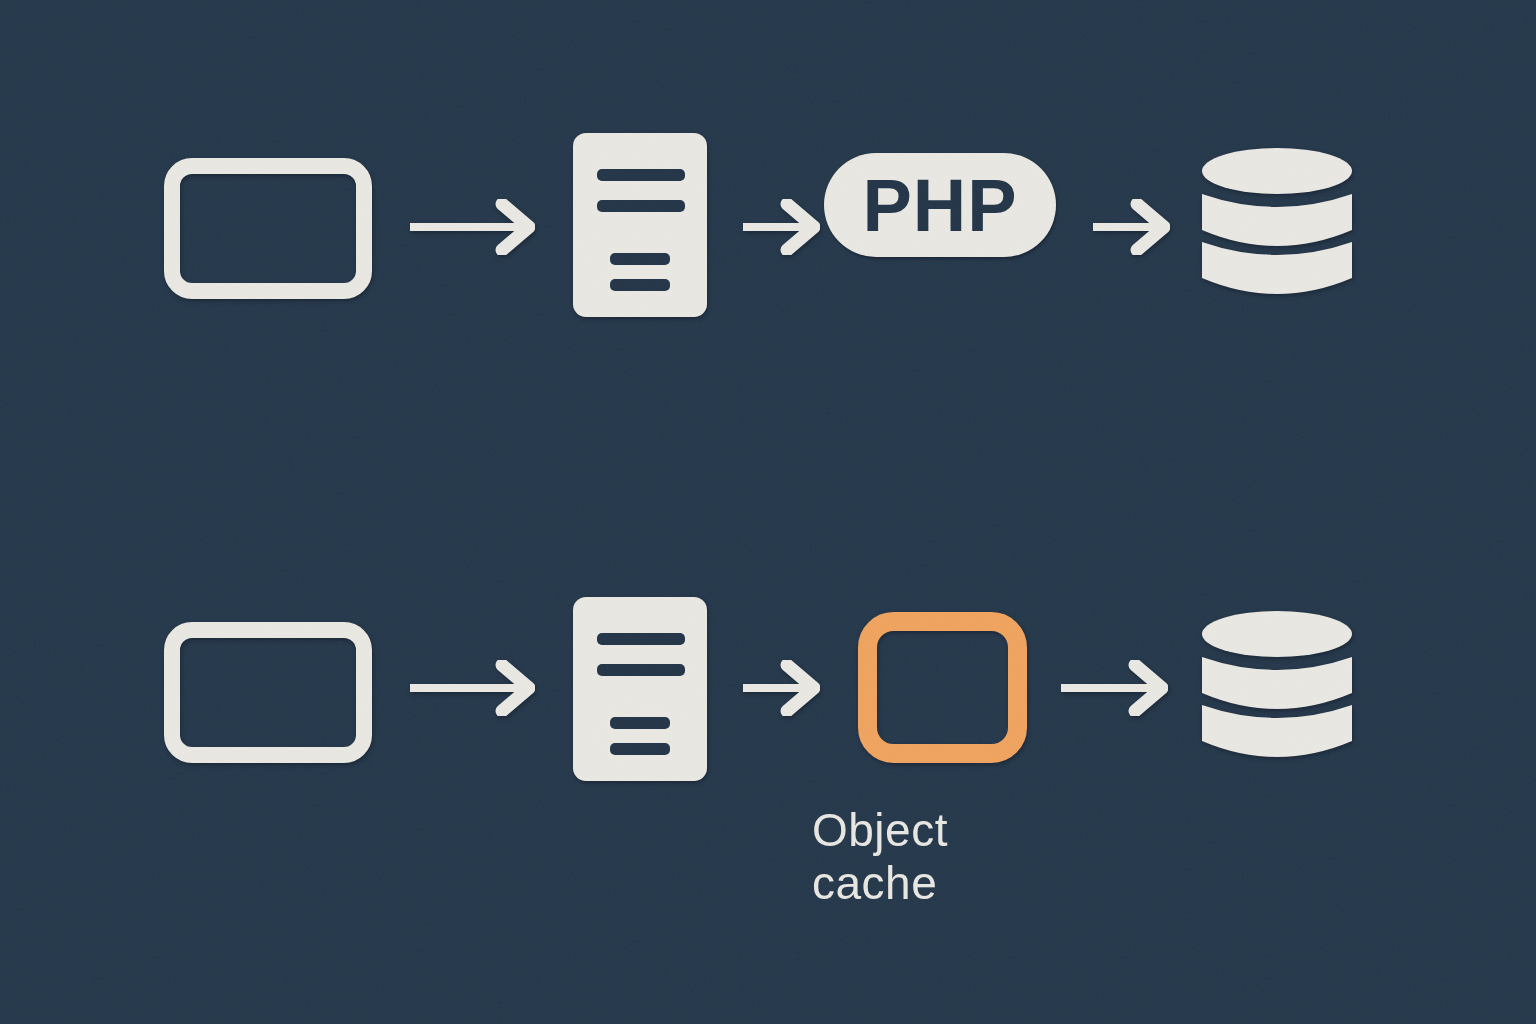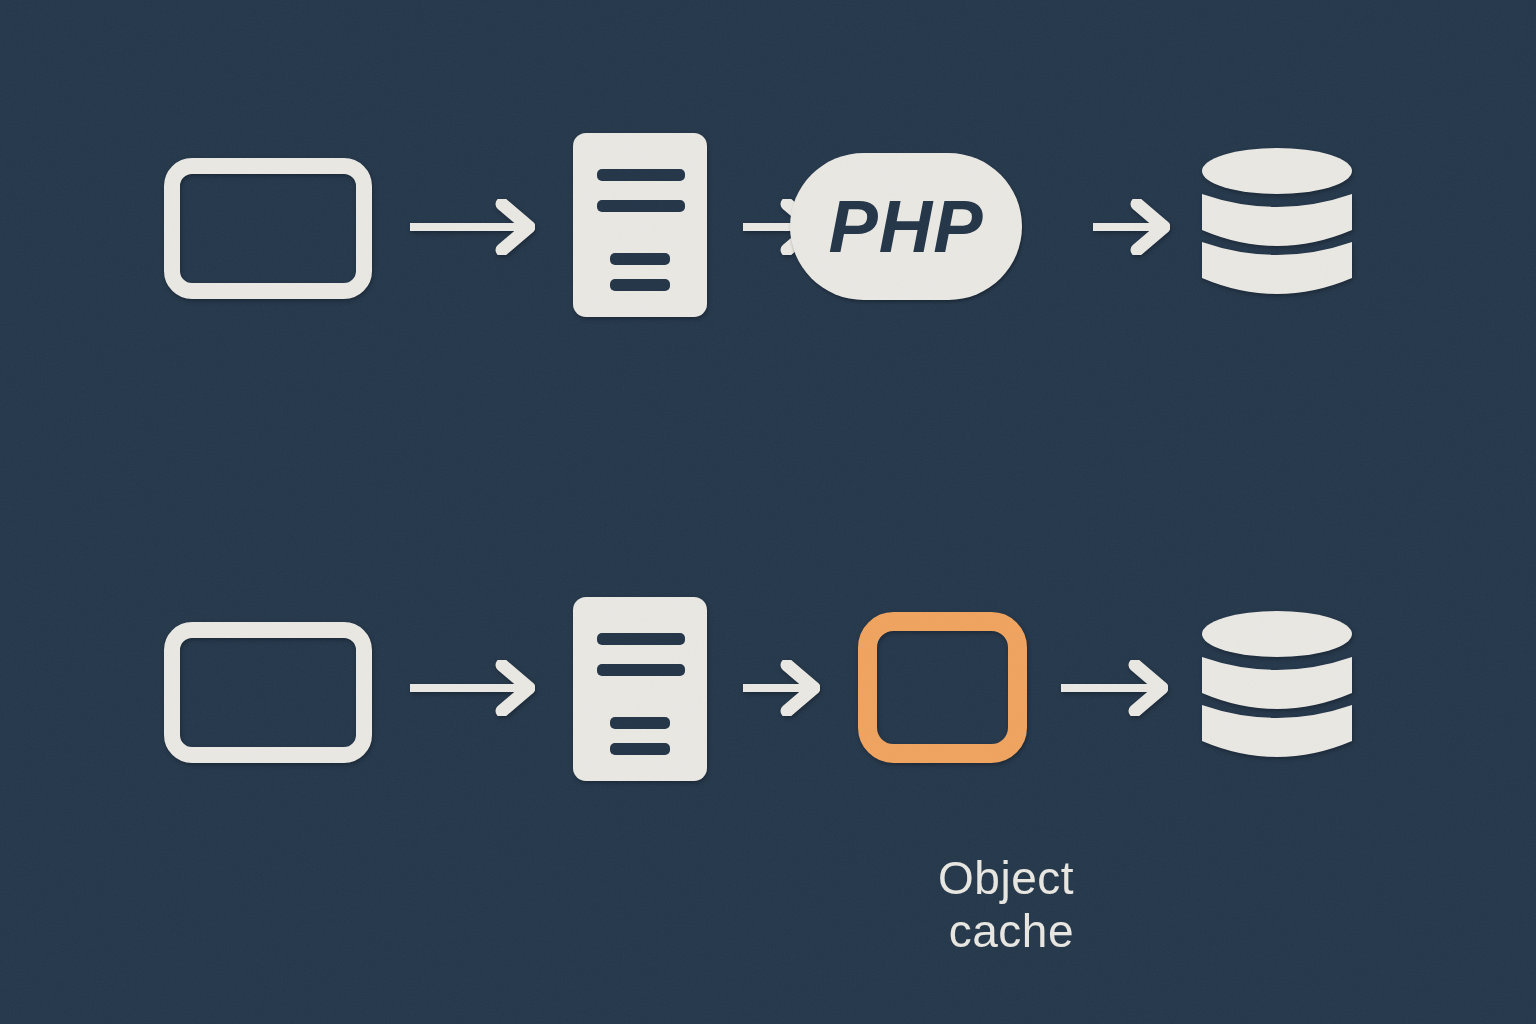--- a/index.html
+++ b/index.html
@@ -9,21 +9,21 @@
     font-family:"Liberation Sans", sans-serif;
   }
   .abs { position:absolute; }
   .shadow { filter: drop-shadow(1px 2px 2px rgba(8,16,26,0.45)); }
 
   
   .screen-1   { left:164px;  top:158px; }
   .arrow-1a   { left:409px;  top:199px; }
   .doc-1      { left:573px;  top:133px; }
   .arrow-1b   { left:742px;  top:199px; }
-  .pill-1     { left:790px;  top:153px; width:232px; height:147px;font-style:italic; }
+  .pill-1     { left:824px;  top:153px; width:232px; height:104px; }
   .arrow-1c   { left:1092px; top:199px; }
   .db-1       { left:1202px; top:148px; }
 
   
   .screen-2   { left:164px;  top:622px; }
   .arrow-2a   { left:409px;  top:660px; }
   .doc-2      { left:573px;  top:597px; }
   .arrow-2b   { left:742px;  top:660px; }
   .cachebox   { left:858px;  top:612px; }
   .arrow-2c   { left:1060px; top:660px; }
@@ -31,21 +31,21 @@
   .caption    { left:812px;  top:804px; width:262px; }
 
   .php-pill {
     background:#eae8e3; border-radius:80px;
     display:flex; align-items:center; justify-content:center;
     color:#223447; font-weight:700; font-size:74px; letter-spacing:1px;
     box-shadow:1px 2px 3px rgba(8,16,26,0.45);
   }
   .caption {
     color:#e9e7e2; font-size:46px; font-weight:500;
-    line-height:1.16; text-align:right; letter-spacing:0.5px;margin-top:48px;
+    line-height:1.16; text-align:left; letter-spacing:0.5px;
   }
   .noise { position:absolute; left:0; top:0; width:1536px; height:1024px;
            pointer-events:none; opacity:0.05; }
 </style>
 </head>
 <body>
 
 <div class="canvas">
 
   <div>

